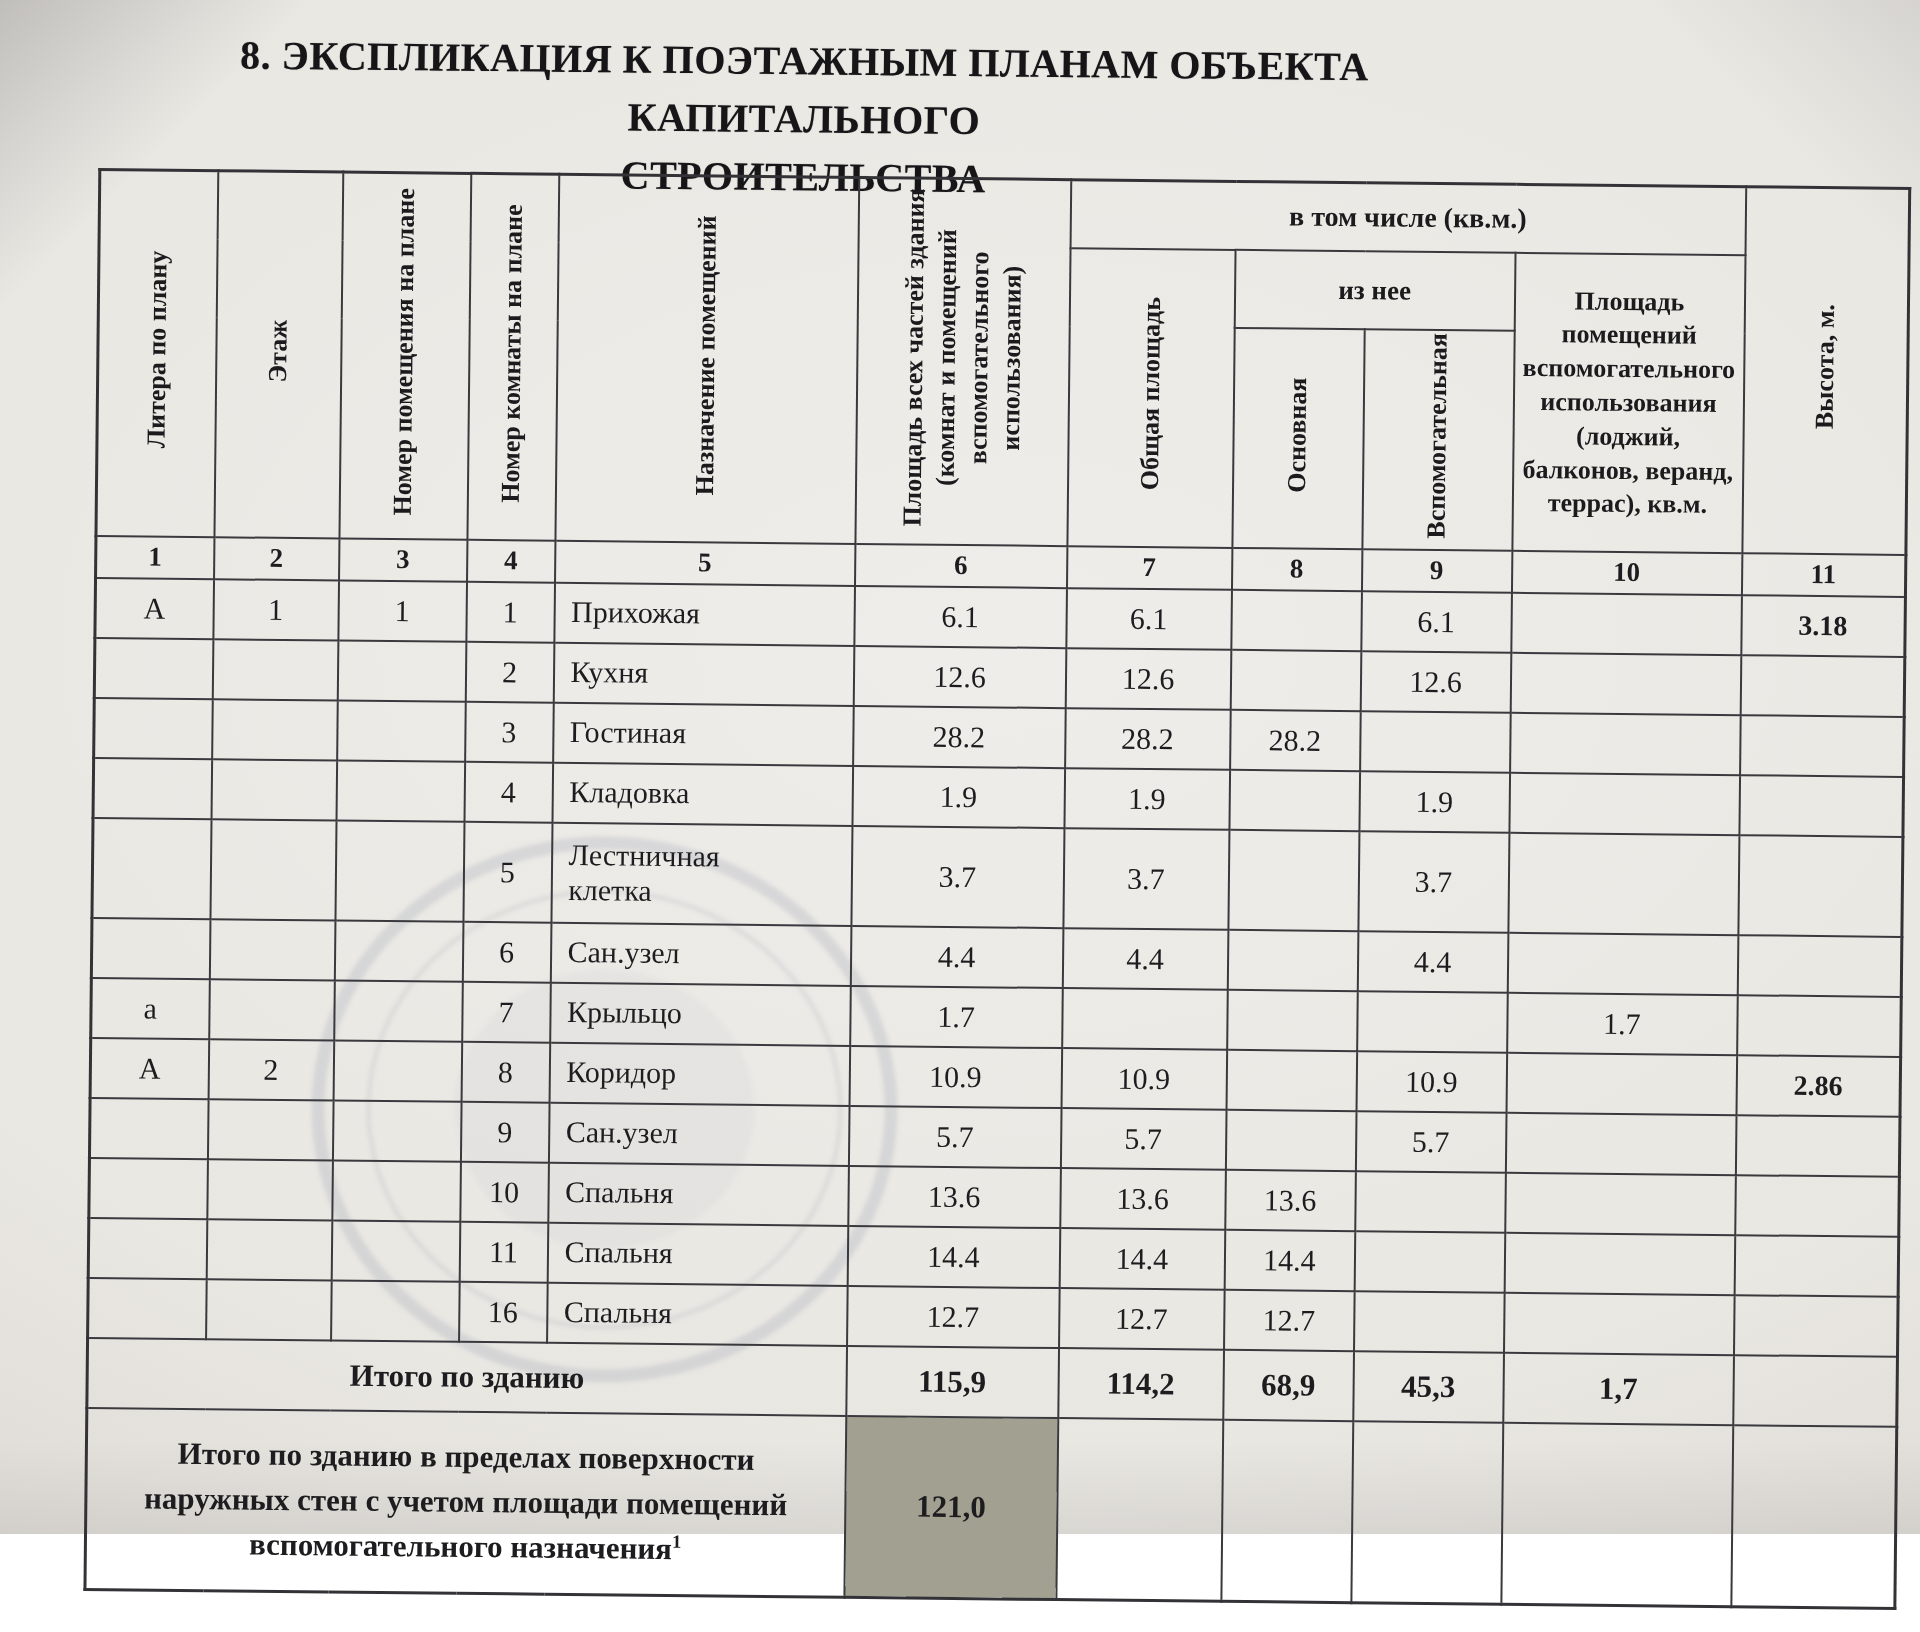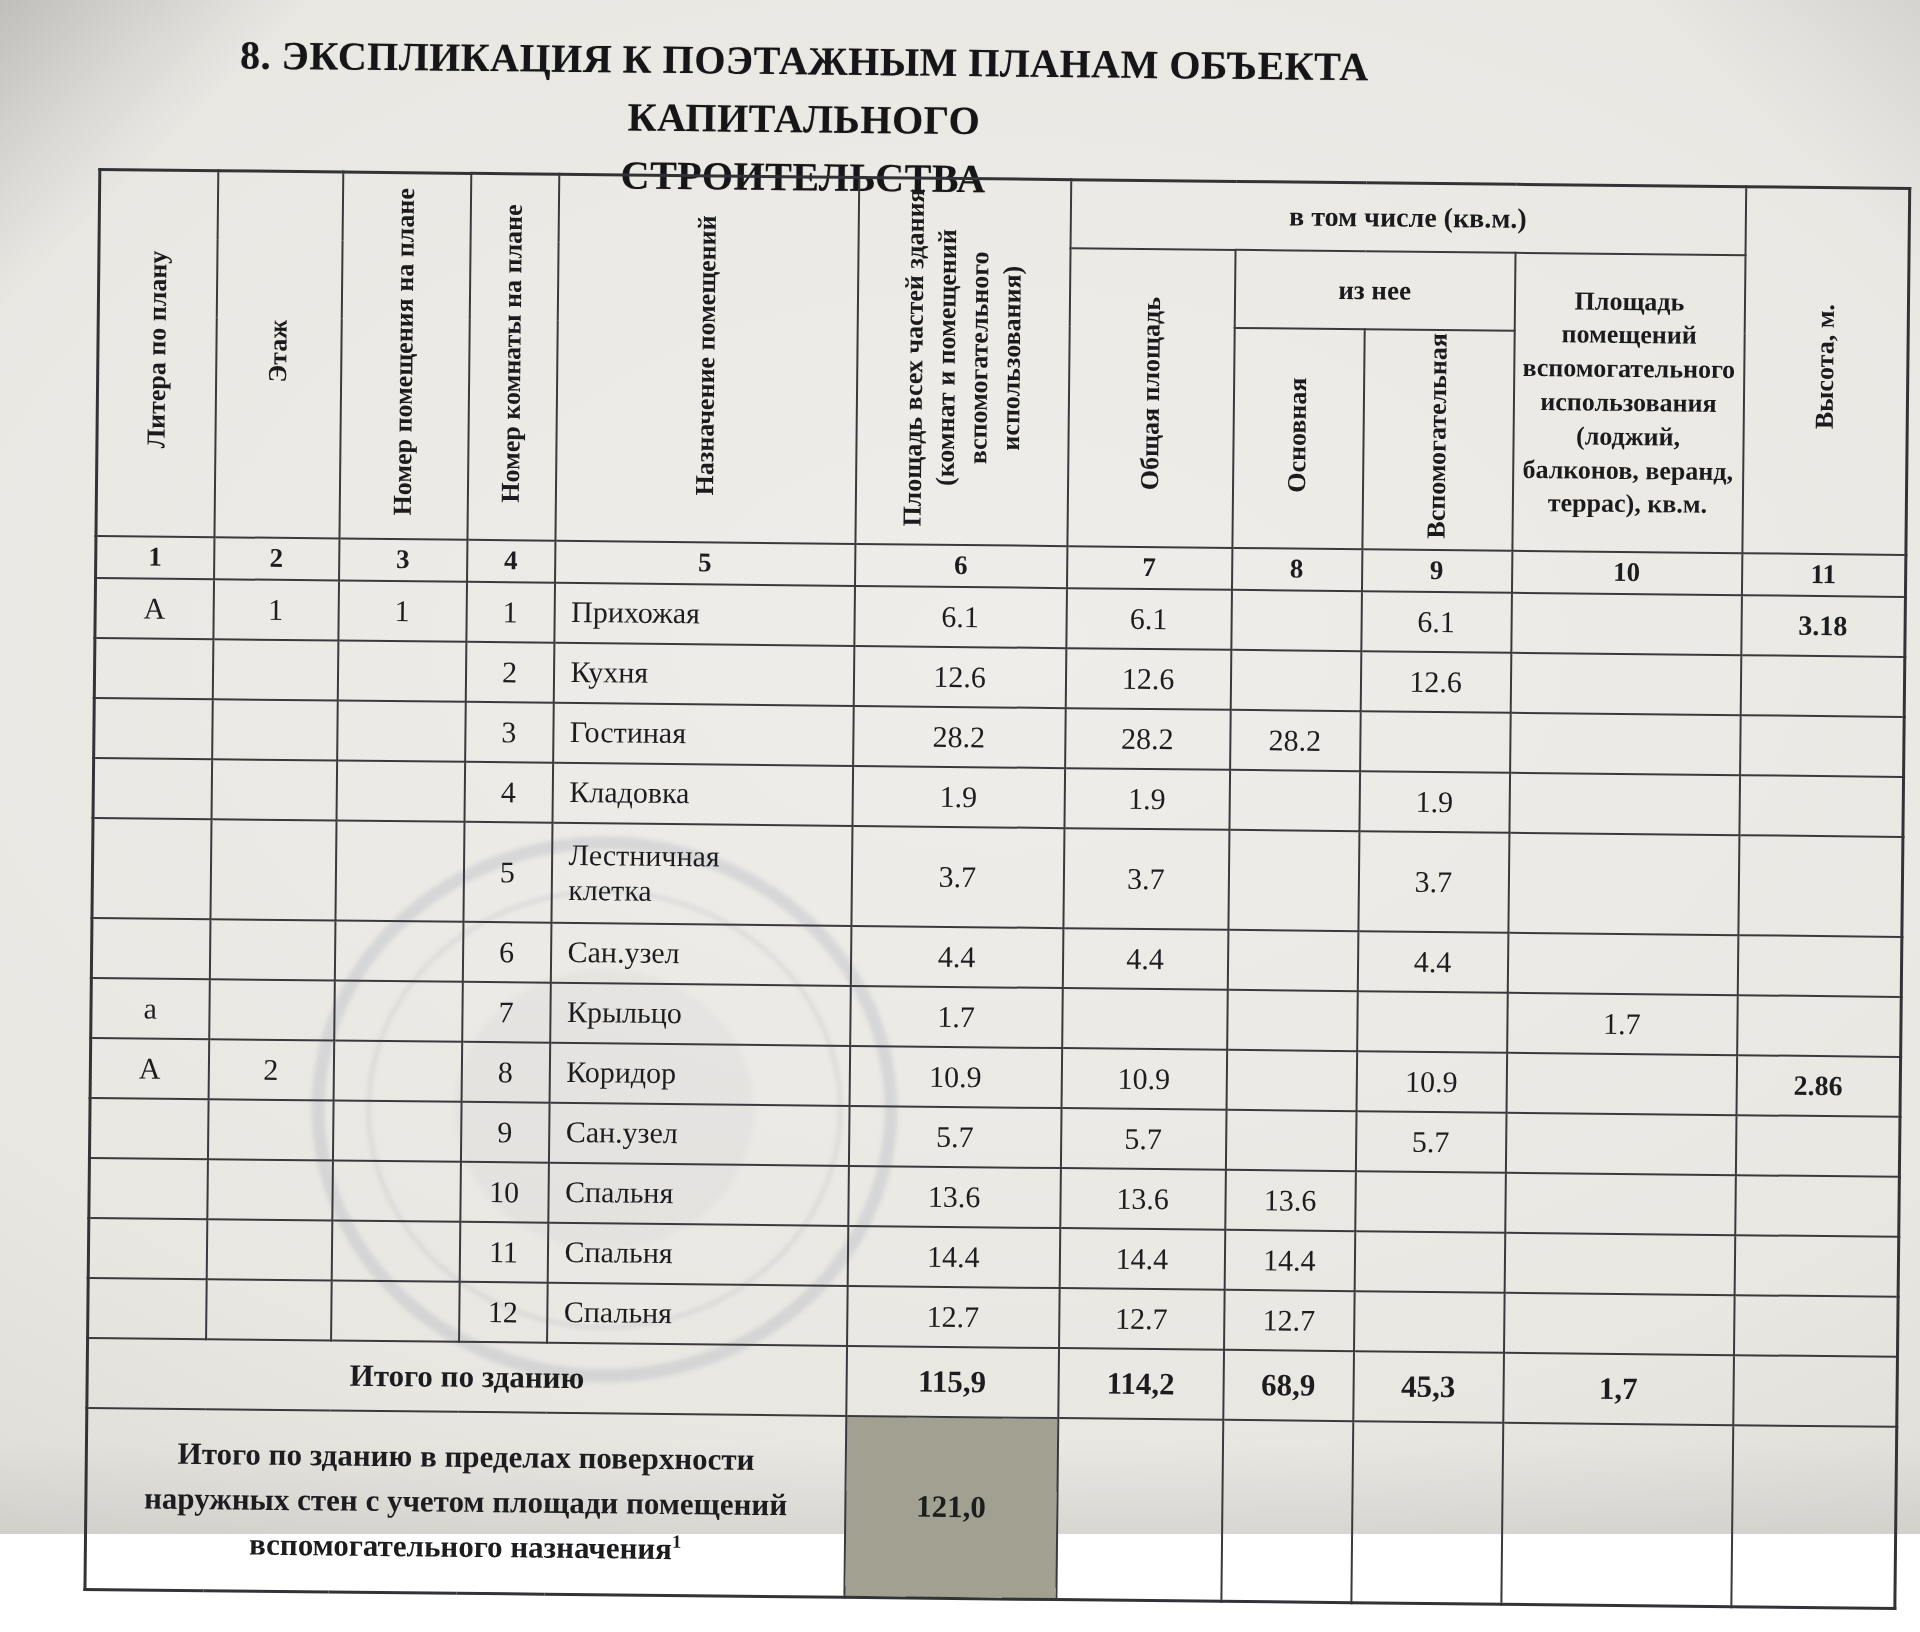--- a/index.html
+++ b/index.html
@@ -292,21 +292,21 @@
         <td>14.4</td>
         <td>14.4</td>
         <td></td>
         <td></td>
         <td class="hval"></td>
       </tr>
       <tr class="data">
         <td></td>
         <td></td>
         <td></td>
-        <td>12</td>
+        <td>16</td>
         <td class="purpose">Спальня</td>
         <td>12.7</td>
         <td>12.7</td>
         <td>12.7</td>
         <td></td>
         <td></td>
         <td class="hval"></td>
       </tr>
 
       <tr class="totals">

